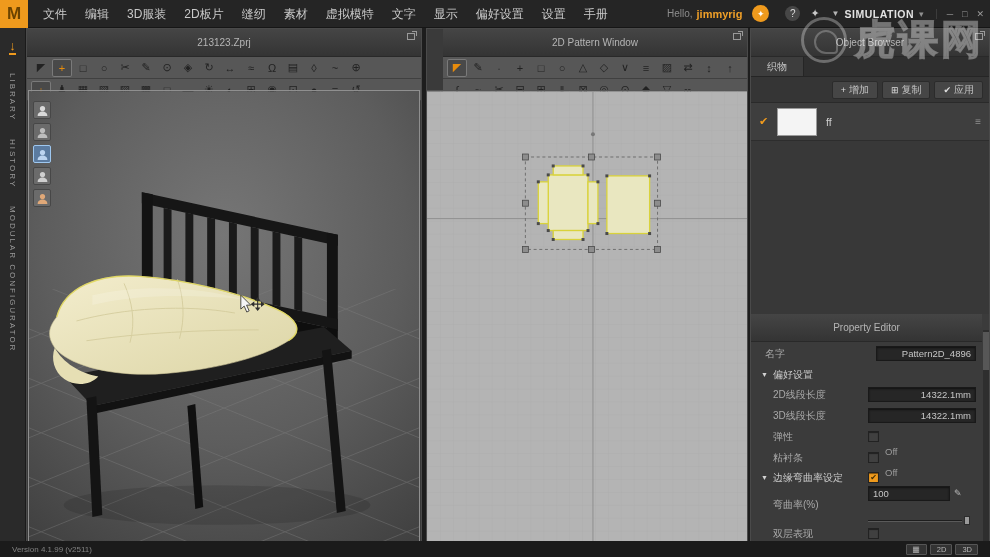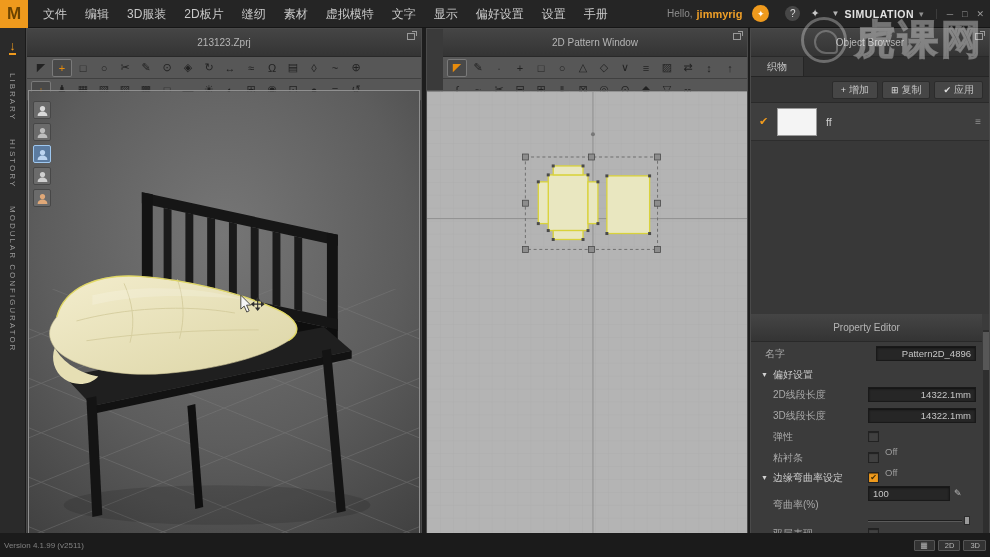--- a/index.html
+++ b/index.html
@@ -106,22 +106,22 @@
   .curv-top { display:flex; align-items:center; gap:4px; }
   .valuebox.small { width:82px; }
   .curv-pen { font-size:9px; color:#bdbdbd; }
   .slider { position:relative; height:9px; width:104px; }
   .slider-track { position:absolute; left:0; right:10px; top:4px; height:2px; background:#1e1e1e;
                   border-bottom:1px solid #5a5a5a; }
   .slider-handle { position:absolute; right:2px; top:0; width:6px; height:9px;
                    background:#9a9a9a; border:1px solid #2c2c2c; }
 
   
-  .statusbar { position:absolute; left:0; right:0; bottom:0; height:24px; background:#1b1b1b;
-               display:flex; align-items:center; padding:0 4px; z-index:15; }
+  .statusbar { position:absolute; left:0; right:0; bottom:0; height:16px; background:#1b1b1b;
+               display:flex; align-items:center; padding:0 12px; z-index:15; }
   .version { font-size:8px; color:#828282; }
   .view-buttons { margin-left:auto; display:flex; gap:3px; }
   .vbtn { display:flex; align-items:center; gap:1px; height:11px; padding:0 5px; background:#333;
           border:1px solid #555; color:#b5b5b5; font-size:7.5px; border-radius:1px; }
   .vbtn .vbtn-g { font-size:8px; }
 
   
   .watermark { position:absolute; top:12px; right:6px; display:flex; align-items:center; gap:8px;
                z-index:40; pointer-events:none; opacity:.55; }
   .wm-ring { width:46px; height:46px; border:3px solid rgba(255,255,255,.55); border-radius:50%; position:relative; }

